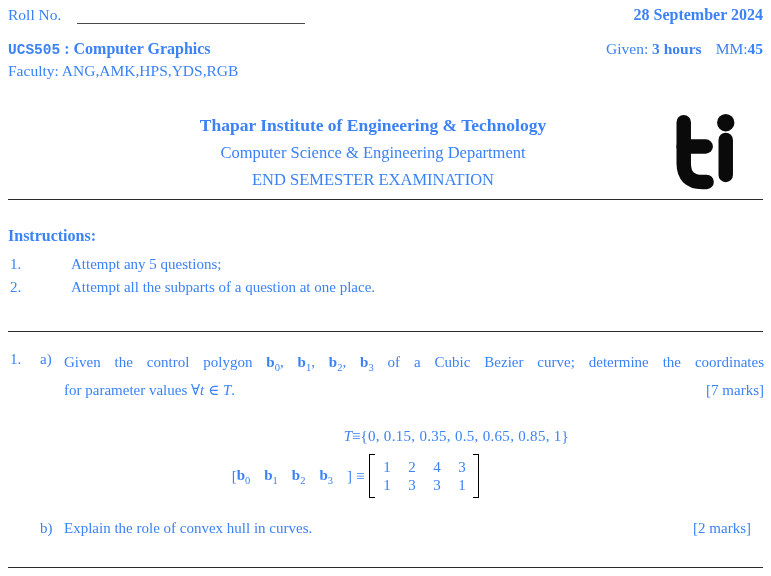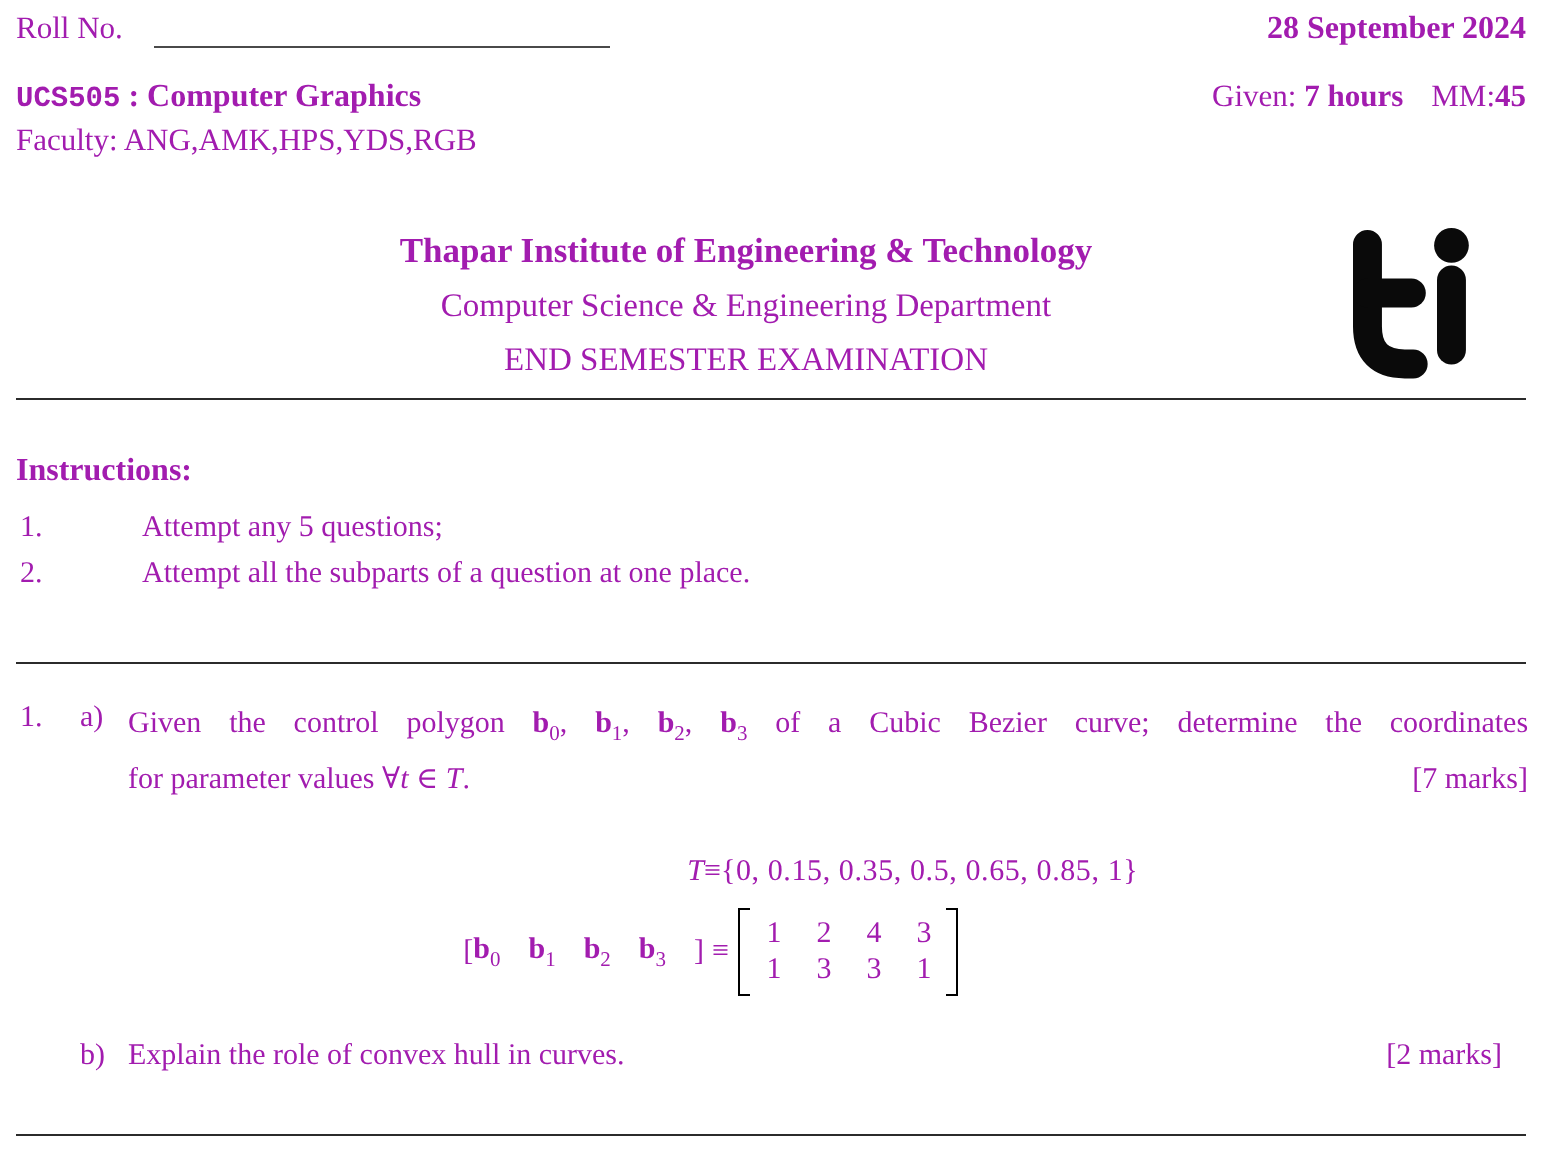--- a/index.html
+++ b/index.html
@@ -1,18 +1,18 @@
 <!DOCTYPE html>
 <html><head>
 <meta charset="utf-8">
 <style>
   html,body { margin:0; padding:0; background:#fff; }
   .page {
     position:relative; width:771px; height:576px; background:#ffffff;
-    font-family:"Liberation Serif","DejaVu Serif",serif; color:#a21caf;
+    font-family:"Liberation Serif","DejaVu Serif",serif; color:#3b82f6;
     font-size:15px; overflow:hidden;
   }
   .abs { position:absolute; }
   .rule { position:absolute; left:8px; right:8px; border-top:1.4px solid #2b2b2b; height:0; }
 
   
   .roll-row { top:6px; left:8px; right:8px; display:flex; justify-content:space-between; align-items:flex-end; }
   .roll-left { display:flex; align-items:flex-end; font-size:15.5px; }
   .roll-blank { display:inline-block; width:228px; margin-left:16px; border-bottom:1.6px solid #4a4a4a; height:16px; }
   .date { font-weight:bold; font-size:16px; }
@@ -90,21 +90,21 @@
       <span class="roll-blank"></span>
     </div>
     <span class="date">28 September 2024</span>
   </div>
 
   <div class="abs course-row">
     <span class="course">
       <span class="course-code">UCS505</span><span> : </span><span>Computer Graphics</span>
     </span>
     <span class="time-block">
-      <span>Given: </span><span class="time-value">7 hours</span><span class="mm-label">MM:</span><span class="mm-value">45</span>
+      <span>Given: </span><span class="time-value">3 hours</span><span class="mm-label">MM:</span><span class="mm-value">45</span>
     </span>
   </div>
 
   <div class="abs faculty-row">
     <span>Faculty: </span><span>ANG,AMK,HPS,YDS,RGB</span>
   </div>
 
   <div class="abs exam-header">
     <div class="inst-name">Thapar Institute of Engineering &amp; Technology</div>
     <div class="dept-name">Computer Science &amp; Engineering Department</div>

